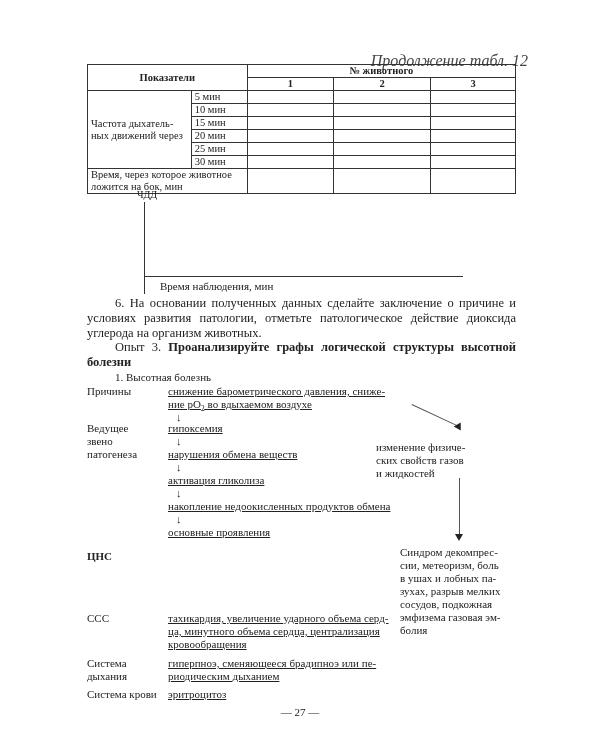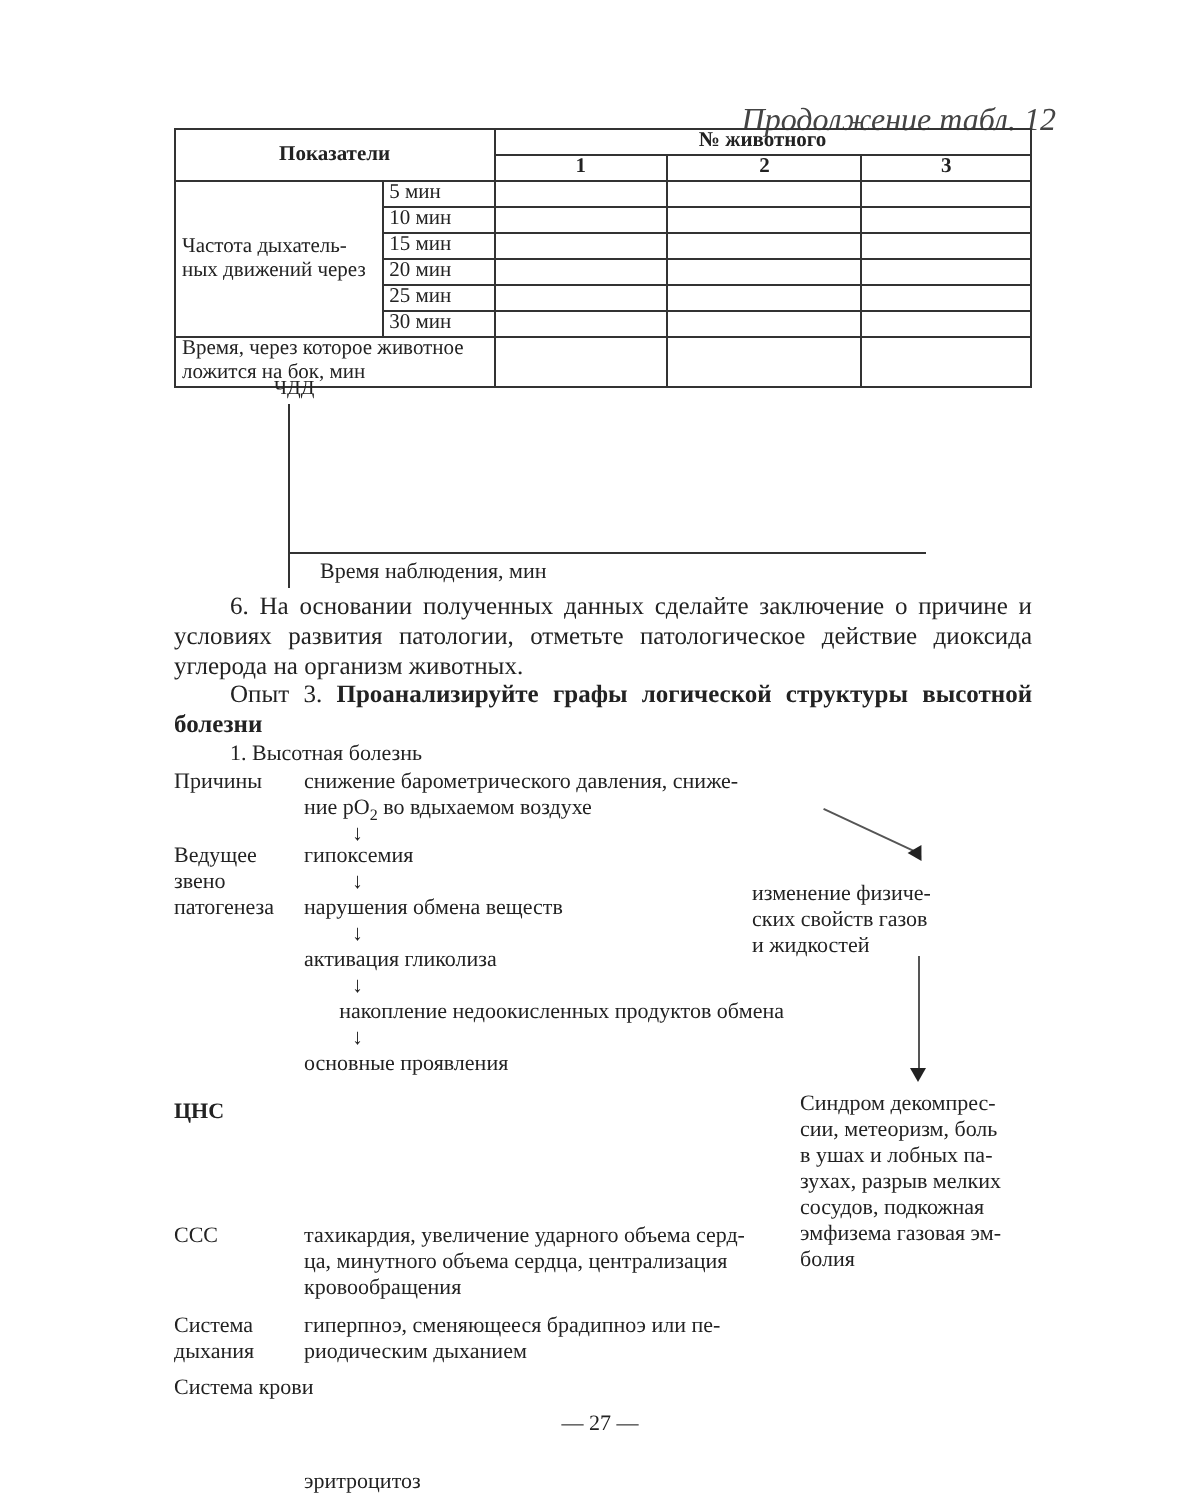--- a/index.html
+++ b/index.html
@@ -27,21 +27,21 @@
   .axis-ylabel { position: absolute; left: 137px; top: 189px; font-size: 10px; }
   .axis-xlabel { position: absolute; left: 160px; top: 280px; font-size: 11px; }
 
   .para { position: absolute; left: 87px; width: 429px; font-size: 12.5px; line-height: 15px; text-align: justify; }
   .p6 { top: 296px; text-indent: 28px; }
   .p7 { top: 340px; text-indent: 28px; }
   .bold { font-weight: bold; }
 
   .flow { position: absolute; font-size: 11px; line-height: 13px; }
   .lbl { left: 87px; }
-  .txt { left: 152px; width: 230px; }
+  .txt { left: 168px; width: 230px; text-decoration: underline; }
   .arrow { position: absolute; left: 176px; font-size: 11px; line-height: 12px; }
 
   .side1 { left: 376px; top: 441px; width: 110px; }
   .side2 { left: 400px; top: 546px; width: 112px; }
   .diag { position: absolute; left: 412px; top: 404px; width: 50px; height: 1px; background: #555;
           transform-origin: 0 0; transform: rotate(25deg); }
   .diag-head { position: absolute; left: 455px; top: 424px; width: 0; height: 0;
                border-left: 4px solid transparent; border-right: 4px solid transparent; border-top: 7px solid #222;
                transform: rotate(-30deg); }
   .vline { position: absolute; left: 459px; top: 478px; width: 1px; height: 58px; background: #555; }
@@ -146,21 +146,21 @@
   <div class="flow lbl" style="top:422px;">
     <span>Ведущее</span><br>
     <span>звено</span><br>
     <span>патогенеза</span>
   </div>
   <div class="arrow" style="top:435px;">↓</div>
   <div class="flow txt" style="top:448px;">нарушения обмена веществ</div>
   <div class="arrow" style="top:461px;">↓</div>
   <div class="flow txt" style="top:474px;">активация гликолиза</div>
   <div class="arrow" style="top:487px;">↓</div>
-  <div class="flow txt" style="top:500px; width:240px;text-align:right;">накопление недоокисленных продуктов обмена</div>
+  <div class="flow txt" style="top:500px; width:240px;">накопление недоокисленных продуктов обмена</div>
   <div class="arrow" style="top:513px;">↓</div>
   <div class="flow txt" style="top:526px;">основные проявления</div>
 
   <div class="diag"></div>
   <div class="diag-head"></div>
   <div class="flow side1">
     <span>изменение физиче-</span><br>
     <span>ских свойств газов</span><br>
     <span>и жидкостей</span>
   </div>
@@ -188,16 +188,16 @@
   <div class="flow lbl" style="top:657px;">
     <span>Система</span><br>
     <span>дыхания</span>
   </div>
   <div class="flow txt" style="top:657px;">
     <span>гиперпноэ, сменяющееся брадипноэ или пе-</span><br>
     <span>риодическим дыханием</span>
   </div>
 
   <div class="flow lbl" style="top:688px;">Система крови</div>
-  <div class="flow txt" style="top:688px;margin-top:47px;">эритроцитоз</div>
+  <div class="flow txt" style="top:688px;">эритроцитоз</div>
 
   <div class="pagenum">— 27 —</div>
 </div>
 
 </body></html>

